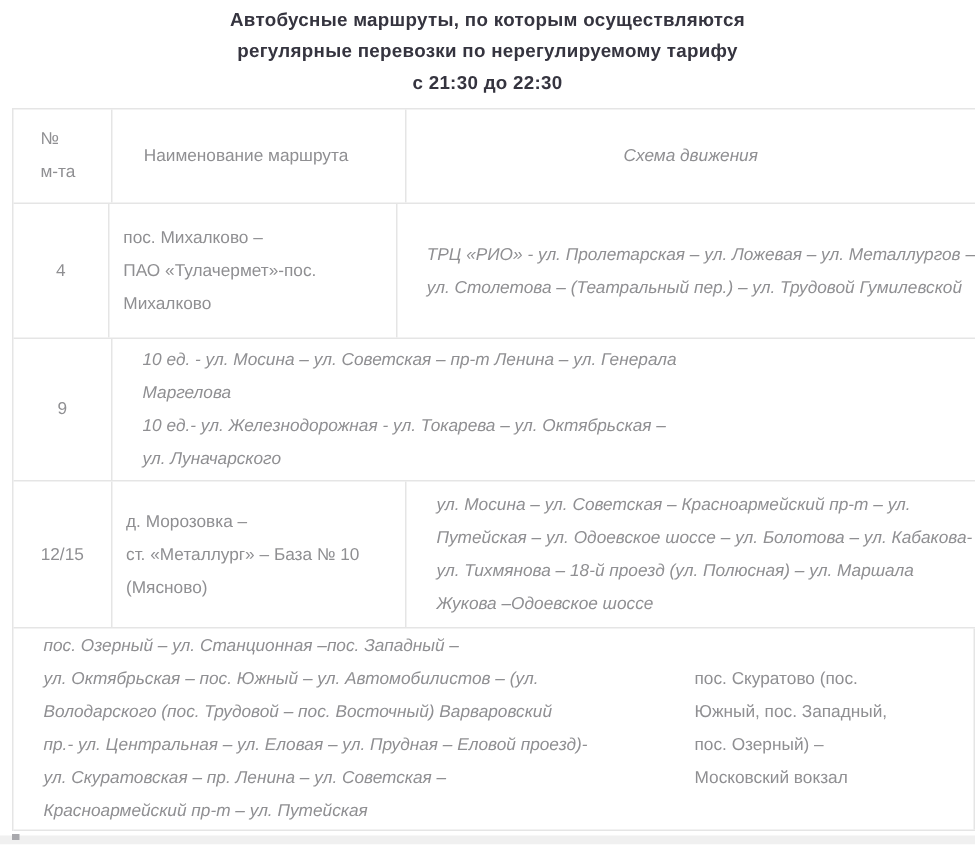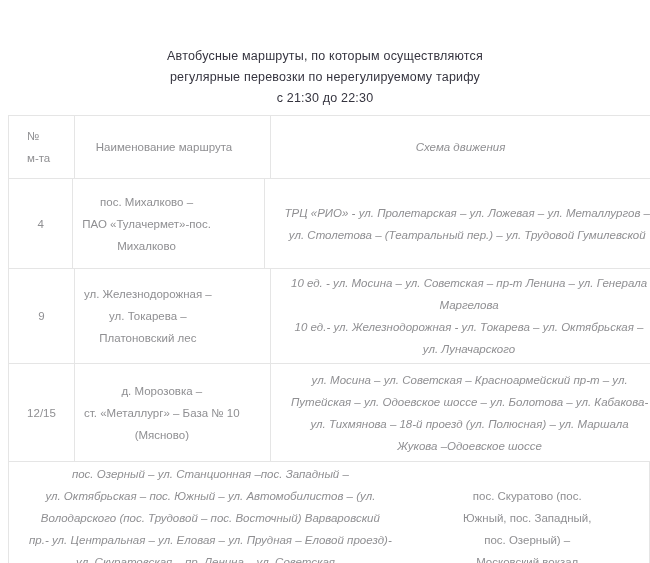--- a/index.html
+++ b/index.html
@@ -7,28 +7,28 @@
     --cell-color:#8f8f92;
     --border-color:#e5e5e5;
     --strip-color:#f0f0f0;
   }
   *{margin:0;padding:0;box-sizing:border-box;}
   html,body{width:650px;height:563px;overflow:hidden;background:#fff;
     font-family:"Liberation Sans","DejaVu Sans",sans-serif;}
   .page{position:relative;width:650px;height:563px;background:#fff;}
 
   .title{padding-top:3px;text-align:center;color:var(--title-color);
-    font-weight:normal;font-size:12.5px;line-height:21px;letter-spacing:.2px;margin-top:43px;}
+    font-weight:bold;font-size:12.5px;line-height:21px;letter-spacing:.2px;}
 
   .table{margin-top:6px;margin-left:8px;width:642px;
     border-top:1px solid var(--border-color);
     border-left:1px solid var(--border-color);}
   .tr{display:flex;border-bottom:1px solid var(--border-color);}
   .td{color:var(--cell-color);font-size:11.5px;line-height:22px;
-    display:flex;align-items:center;white-space:pre;text-align:center;}
+    display:flex;align-items:center;white-space:pre;}
   .c1{width:66px;justify-content:center;text-align:center;
     border-right:1px solid var(--border-color);}
   .c2{width:196px;padding-left:9px;padding-right:17px;
     border-right:1px solid var(--border-color);}
   .c3{flex:1;padding-left:20px;font-style:italic;}
   .thead .td{justify-content:center;text-align:center;padding-left:0;}
   .thead .c1{justify-content:flex-start;text-align:left;padding-left:18px;}
   .thead{height:63px;}
   .r0{height:90px;}
   .r1{height:95px;}
@@ -64,23 +64,20 @@
       <div class="td c1">4</div>
       <div class="td c2">пос. Михалково –
 ПАО «Тулачермет»-пос.
 Михалково</div>
       <div class="td c3">ТРЦ «РИО» - ул. Пролетарская – ул. Ложевая – ул. Металлургов –
 ул. Столетова – (Театральный пер.) – ул. Трудовой Гумилевской</div>
     </div>
 
     <div class="tr r1">
       <div class="td c1">9</div>
-      <div class="td c2">ул. Железнодорожная –
-ул. Токарева –
-Платоновский лес</div>
       <div class="td c3">10 ед. - ул. Мосина – ул. Советская – пр-т Ленина – ул. Генерала
 Маргелова
 10 ед.- ул. Железнодорожная - ул. Токарева – ул. Октябрьская –
 ул. Луначарского</div>
     </div>
 
     <div class="tr r2">
       <div class="td c1">12/15</div>
       <div class="td c2">д. Морозовка –
 ст. «Металлург» – База № 10

